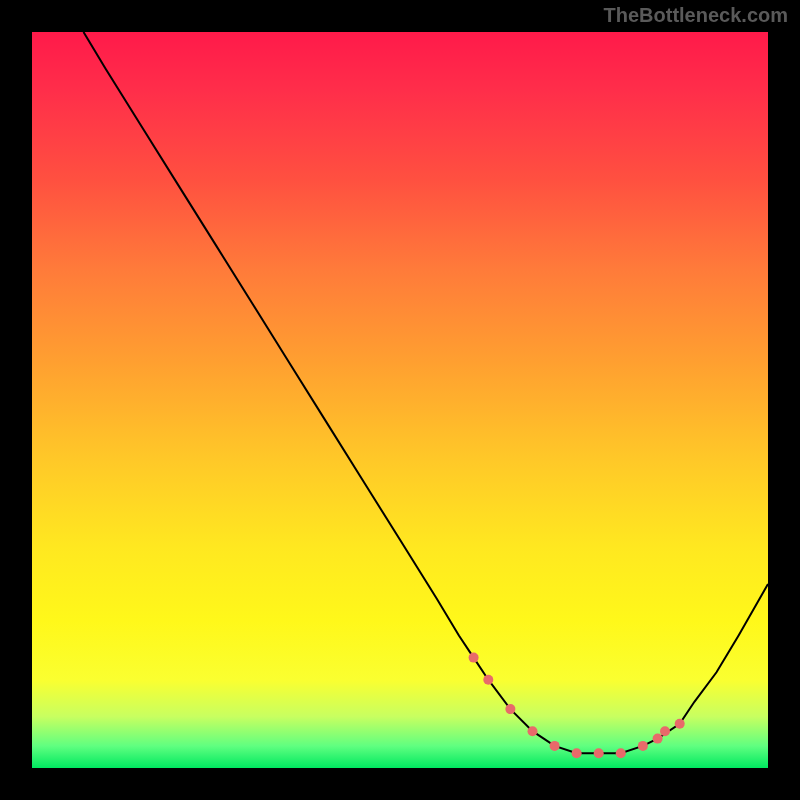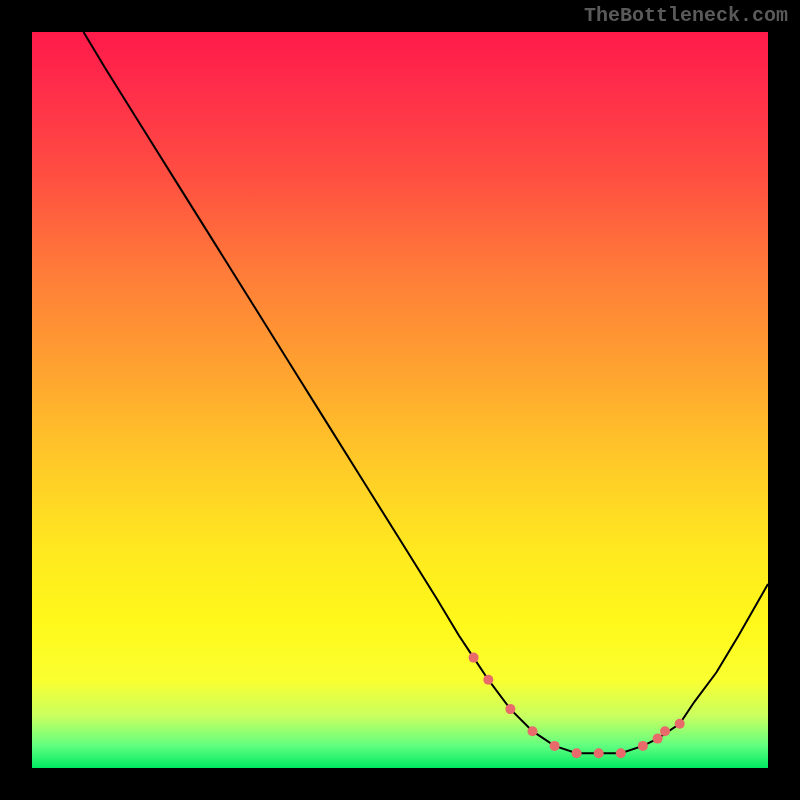--- a/index.html
+++ b/index.html
@@ -11,21 +11,20 @@
     font-family: Arial, sans-serif;
   }
   .watermark {
     position: absolute;
     top: 4px;
     right: 12px;
     color: #5a5a5a;
     font-size: 20px;
     font-weight: bold;
     z-index: 10;
-    font-family: Liberation Mono, monospace;
   }
   .chart-area {
     position: absolute;
     left: 32px;
     top: 32px;
     width: 736px;
     height: 736px;
     overflow: hidden;
   }
   .gradient-bg {

